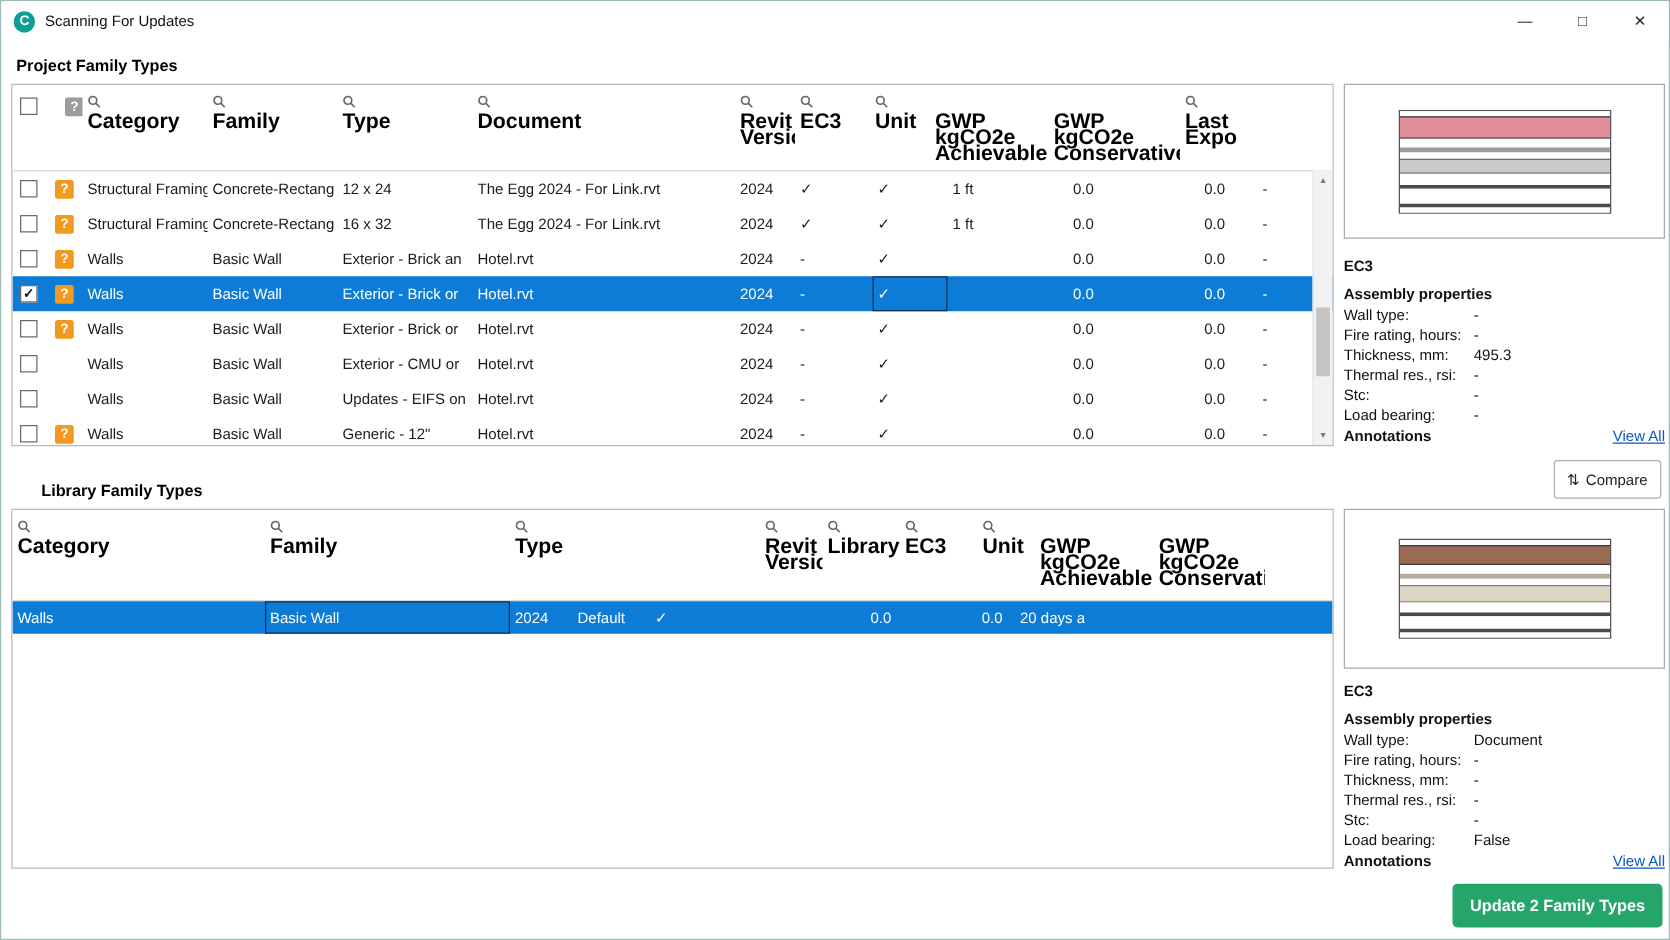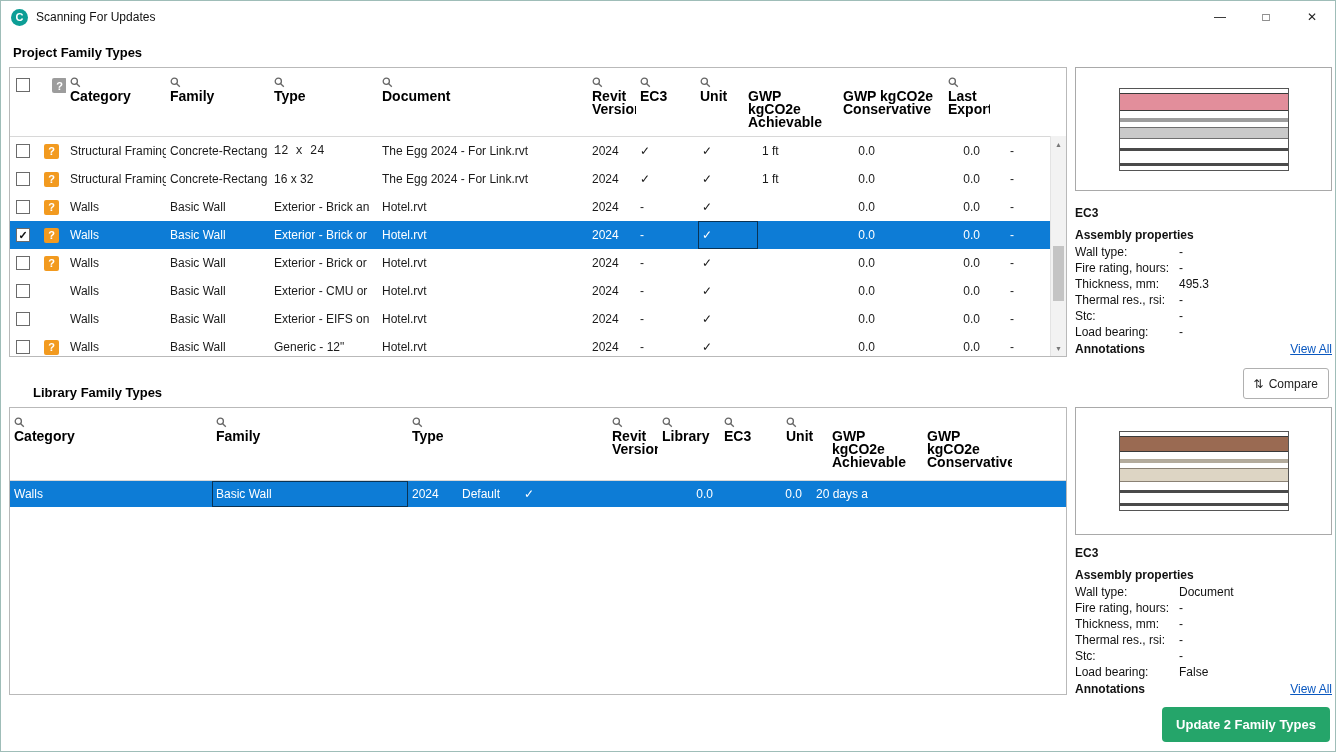--- a/index.html
+++ b/index.html
@@ -15,21 +15,21 @@
   #proj-title{left:12px;top:44px;}
   #lib-title{left:12px;top:384px;margin-left:20px;}
   
   .grid{position:absolute;background:#fff;border:1px solid #b9b9b9;box-sizing:border-box;overflow:hidden;}
   #project-grid{left:8px;top:66px;width:1058px;height:290px;}
   #library-grid{left:8px;top:406px;width:1058px;height:288px;}
   .hrow{display:flex;border-bottom:1px solid #d8d8d8;background:#fff;}
   #project-grid .hrow{height:68px;}
   #library-grid .hrow{height:72px;}
   .hcell{box-sizing:border-box;padding:6px 2px 2px 4px;display:flex;flex-direction:column;align-items:flex-start;overflow:hidden;flex:0 0 auto;}
-  .hcell .hlabel{font-weight:bold;font-size:14px;line-height:13px;margin-top:4px;color:#000;}
+  .hcell .hlabel{font-weight:bold;font-size:17px;line-height:13px;margin-top:4px;color:#000;}
   .hcell.num{padding-top:18px;}
   .hcell.lead{padding-top:10px;padding-left:6px;}
   .sicon{display:block;height:12px;}
   .trow{display:flex;height:28px;align-items:center;color:#1a1a1a;}
   #library-grid .trow{height:26px;}
   .trow.selected{background:#0d7cd6;color:#fff;}
   .cell{box-sizing:border-box;padding:0 4px;font-size:12px;white-space:nowrap;overflow:hidden;flex:0 0 auto;height:100%;display:flex;align-items:center;}
   .cell.num{justify-content:flex-end;}
   #project-grid .cell.num{padding-right:26px;}
   #library-grid .cell.num{padding-right:10px;}
@@ -155,21 +155,21 @@
     <div id="proj-body">
         <div class="trow">
           <div class="cell lead" style="width: 28px;">
             <span class="cb"></span>
           </div>
           <div class="cell lead" style="width: 28px;">
             <span class="flag">?</span>
           </div>
           <div class="cell" style="width: 100px;">Structural Framing</div>
           <div class="cell" style="width: 104px;">Concrete-Rectang</div>
-          <div class="cell" style="width: 108px; font-family: Liberation Mono, monospace;">12 x 24</div>
+          <div class="cell" style="width: 108px;">12 x 24</div>
           <div class="cell" style="width: 210px;">The Egg 2024 - For Link.rvt</div>
           <div class="cell" style="width: 48px;">2024</div>
           <div class="cell" style="width: 62px;">✓</div>
           <div class="cell" style="width: 60px;">✓</div>
           <div class="cell" style="width: 48px;">1 ft</div>
           <div class="cell num" style="width: 95px;">0.0</div>
           <div class="cell num" style="width: 105px;">0.0</div>
           <div class="cell" style="width: 46px;">-</div>
         </div>
         <div class="trow">
@@ -265,21 +265,21 @@
           <div class="cell num" style="width: 105px;">0.0</div>
           <div class="cell" style="width: 46px;">-</div>
         </div>
         <div class="trow">
           <div class="cell lead" style="width: 28px;">
             <span class="cb"></span>
           </div>
           <div class="cell lead" style="width: 28px;"></div>
           <div class="cell" style="width: 100px;">Walls</div>
           <div class="cell" style="width: 104px;">Basic Wall</div>
-          <div class="cell" style="width: 108px;">Exterior - EIFS on</div>
+          <div class="cell" style="width: 108px;">Updates - EIFS on</div>
           <div class="cell" style="width: 210px;">Hotel.rvt</div>
           <div class="cell" style="width: 48px;">2024</div>
           <div class="cell" style="width: 62px;">-</div>
           <div class="cell" style="width: 60px;">✓</div>
           <div class="cell" style="width: 48px;"></div>
           <div class="cell num" style="width: 95px;">0.0</div>
           <div class="cell num" style="width: 105px;">0.0</div>
           <div class="cell" style="width: 46px;">-</div>
         </div>
         <div class="trow">

